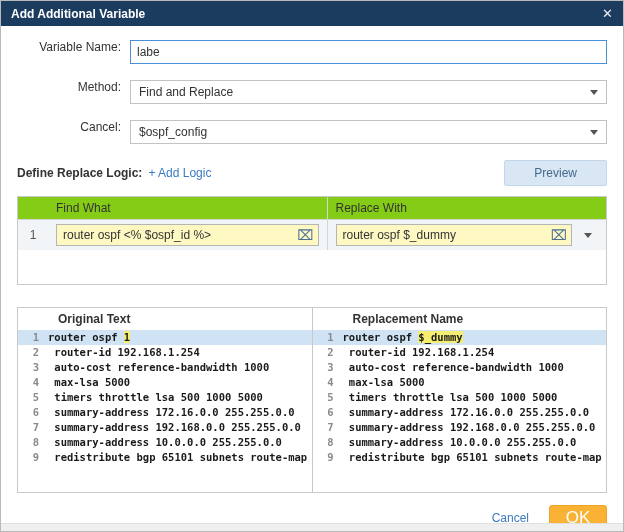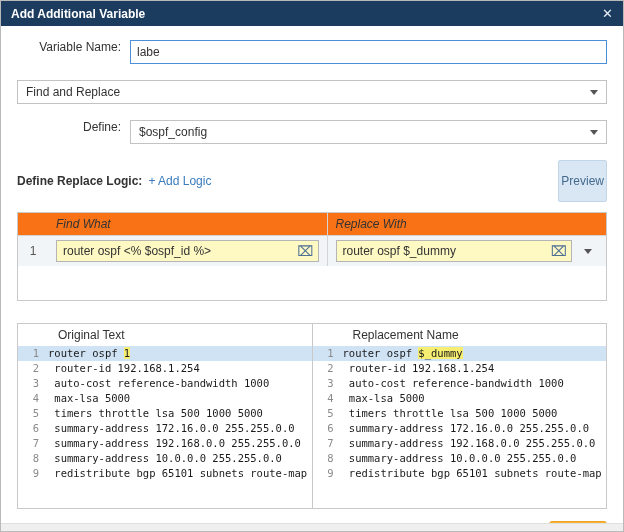--- a/index.html
+++ b/index.html
@@ -75,33 +75,33 @@
     padding: 0 16px;
     margin-top: 2px;
   }
   .logic-label { font-weight: bold; color: #333; }
   .add-logic-link { color: #3a7bbf; margin-left: 6px; cursor: pointer; }
   .preview-btn {
     margin-left: auto;
     background: #d9e7f5;
     border: 1px solid #c2d6ea;
     color: #44698d;
-    height: 42px;
-    padding: 0 2px;
+    height: 26px;
+    padding: 0 29px;
     border-radius: 2px;
     font-size: 12px;
     font-family: "Liberation Sans", sans-serif;
     cursor: pointer;
   }
   
   .fr-table {
     margin: 10px 16px 0 16px;
     border: 1px solid #c9c9c9;
   }
-  .fr-header { display: flex; height: 23px; border-bottom: 1px solid #d4d4d4; background: #f97316; font-style: italic; }
+  .fr-header { display: flex; height: 23px; border-bottom: 1px solid #d4d4d4; background: #84cc16; }
   .fr-gutter-head { width: 30px; flex: none; }
   .fr-col-head {
     flex: 1;
     display: flex;
     align-items: center;
     padding-left: 8px;
     color: #333;
   }
   .fr-col-head.replace { border-left: 1px solid #d4d4d4; }
   .fr-row { display: flex; height: 30px; align-items: center; background: #f2f5f8; }
@@ -150,21 +150,21 @@
     cursor: pointer;
   }
   .fr-body-space { height: 34px; background: #fff; }
   
   .compare {
     margin: 22px 16px 0 16px;
     border: 1px solid #c9c9c9;
     display: flex;
     height: 186px;
   }
-  .panel { flex: 1; overflow: hidden; display: flex; flex-direction: column; }
+  .panel { flex: 1; overflow: hidden; display: flex; flex-direction: column; font-weight: bold; }
   .panel.left { border-right: 1px solid #c9c9c9; }
   .panel-header {
     height: 22px;
     display: flex;
     align-items: center;
     padding-left: 40px;
     color: #333;
     flex: none;
   }
   .code-row {
@@ -217,27 +217,28 @@
   <span class="dlg-title">Add Additional Variable</span>
   <span class="dlg-close">✕</span>
 </div>
 
 <div class="form-area">
   <div class="form-row">
     <span class="form-label">Variable Name:</span>
     <input class="text-input" value="labe" style="">
   </div>
   <div class="form-row">
+    <span class="form-label">Method:</span>
     <div class="select-box">
       <span class="select-value">Find and Replace</span>
       <span class="caret-down"></span>
     </div>
   </div>
   <div class="form-row">
-    <span class="form-label">Define:</span>
+    <span class="form-label">Cancel:</span>
     <div class="select-box">
       <span class="select-value">$ospf_config</span>
       <span class="caret-down"></span>
     </div>
   </div>
 </div>
 
 <div class="logic-row">
   <span class="logic-label">Define Replace Logic:</span>
   <span class="add-logic-link">+ Add Logic</span>

